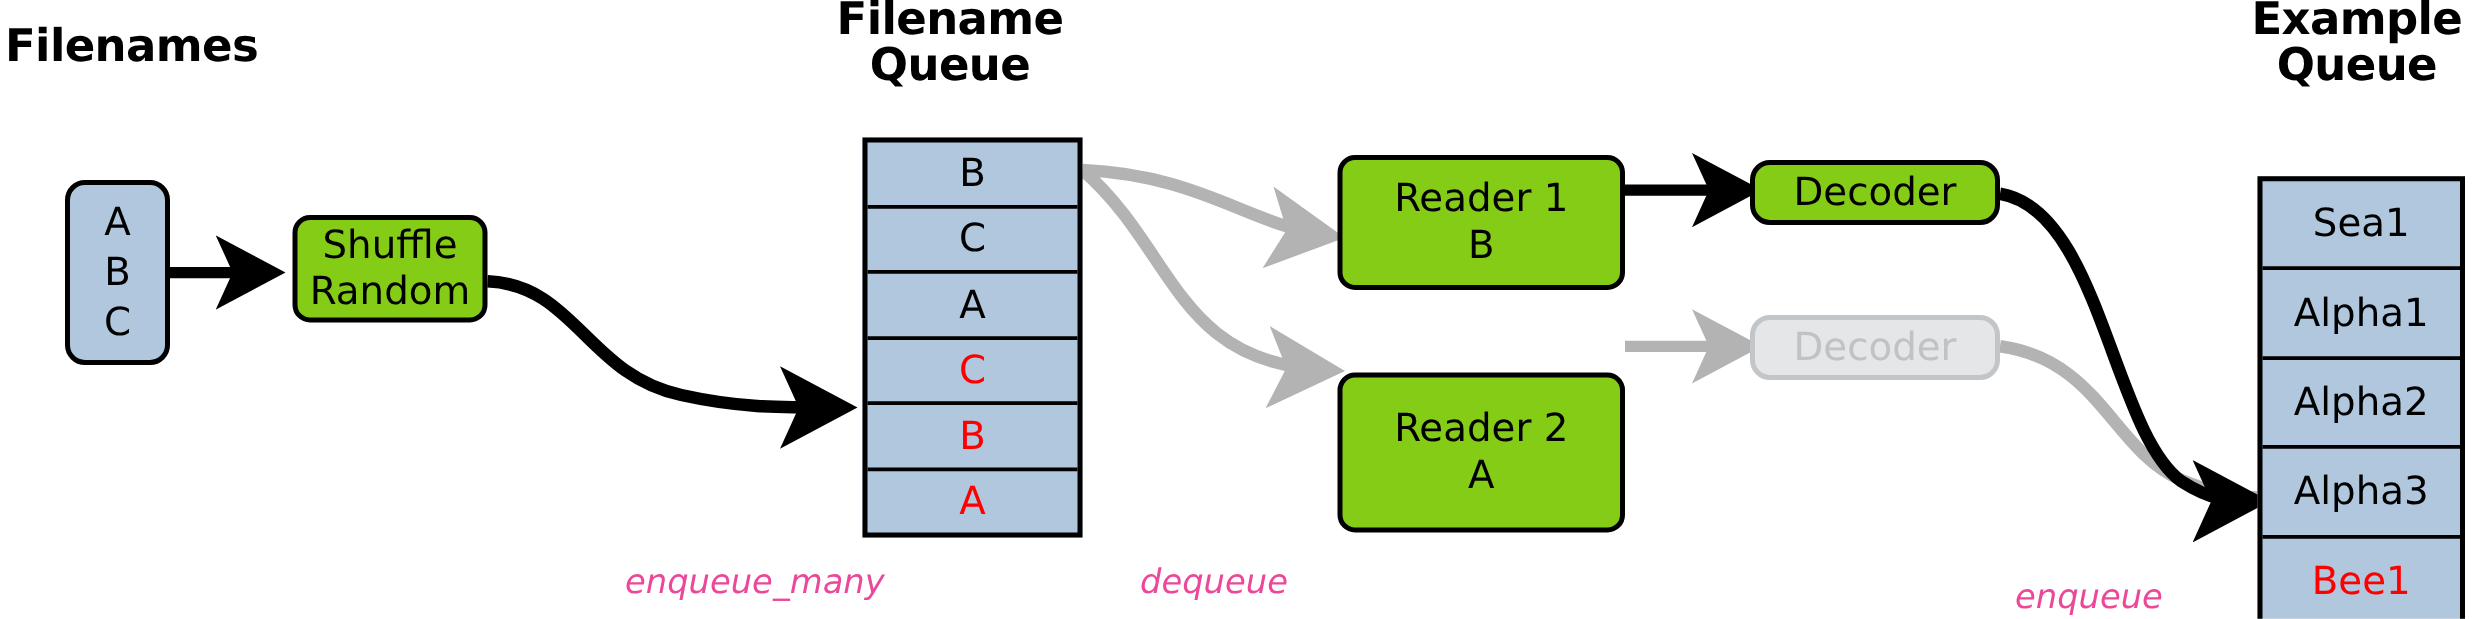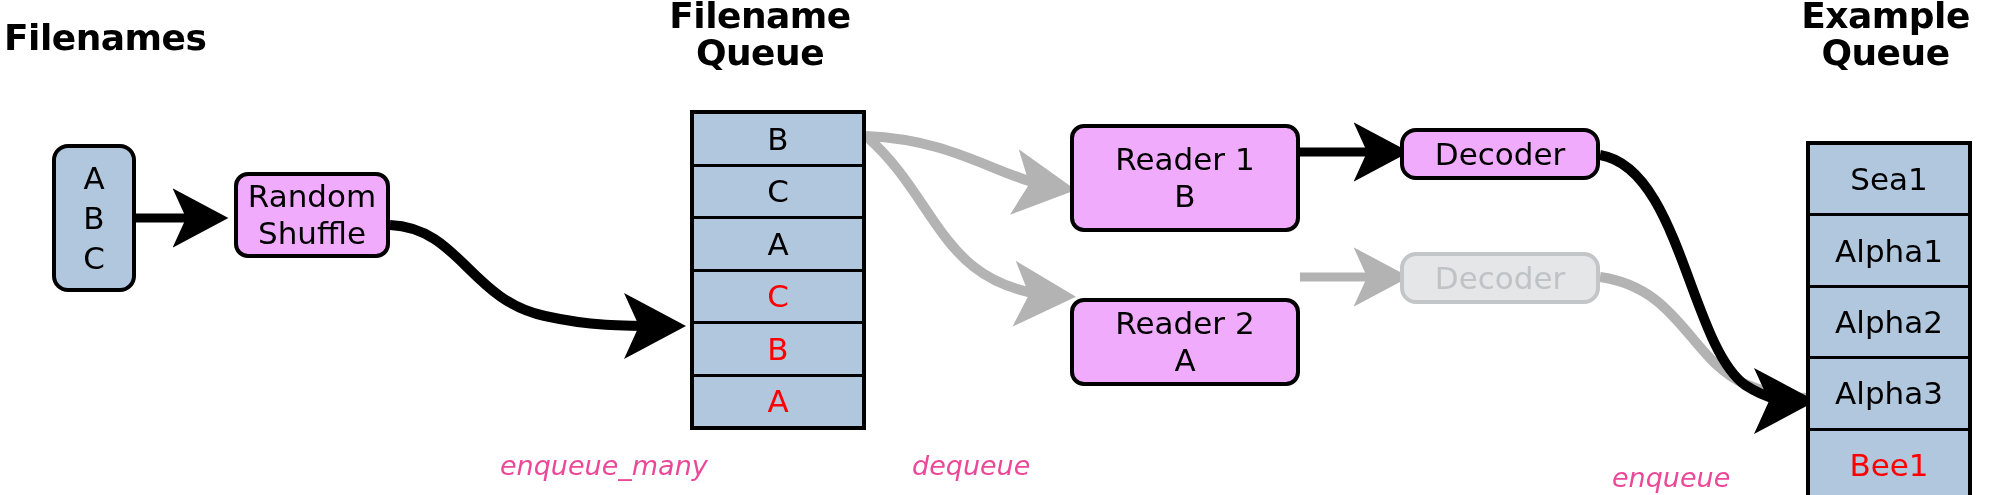--- a/index.html
+++ b/index.html
@@ -3,21 +3,21 @@
 <meta charset="utf-8">
 <style>
   html,body{margin:0;padding:0;background:#ffffff;}
   body{width:1991px;height:495px;overflow:hidden;
        font-family:"DejaVu Sans","Liberation Sans",sans-serif;}
   #stage{position:relative;width:1991px;height:495px;background:#fff;}
 
   .hdr{position:absolute;font-weight:bold;color:#000;font-size:36px;
        letter-spacing:-0.5px;line-height:1.02;white-space:pre;}
 
-  .rbox{position:absolute;background:#f0abfc;border:4px solid #000;
+  .rbox{position:absolute;background:#84cc16;border:4px solid #000;
         border-radius:14px;box-sizing:border-box;display:flex;
         flex-direction:column;align-items:center;justify-content:center;
         color:#000;font-size:31px;line-height:1.18;}
   .rbox.dim{background:#e4e6e8;border-color:#c3c6c9;color:#bfc3c6;}
 
   .qbox{position:absolute;border:4px solid #000;box-sizing:border-box;
         background:#b0c7de;display:flex;flex-direction:column;}
   .qcell{flex:1 1 0;border-bottom:3px solid #000;display:flex;
          align-items:center;justify-content:center;font-size:31px;color:#000;
          box-sizing:border-box;}
@@ -75,22 +75,22 @@
     <path d="M1600,155 C1680,168 1690,345 1745,385 C1770,401 1785,401 1800,401" stroke="#000" stroke-width="10" fill="none" marker-end="url(#ahB)"></path>
   </svg>
 
   <div class="stack" style="left:52px;top:144px;width:84px;height:148px;">
     <span>A</span>
     <span>B</span>
     <span>C</span>
   </div>
 
   <div class="rbox" style="left:234px;top:172px;width:156px;height:86px;">
+    <span>Shuffle</span>
     <span>Random</span>
-    <span>Shuffle</span>
   </div>
 
   <div class="qbox" style="left:690px;top:110px;width:176px;height:320px;">
     <div class="qcell">
         <span>B</span>
       </div>
     <div class="qcell">
         <span>C</span>
       </div>
     <div class="qcell">
@@ -105,21 +105,21 @@
     <div class="qcell red">
         <span>A</span>
       </div>
   </div>
 
   <div class="rbox" style="left:1070px;top:124px;width:230px;height:108px;">
     <span>Reader 1</span>
     <span>B</span>
   </div>
 
-  <div class="rbox" style="left:1070px;top:298px;width:230px;height:88px;">
+  <div class="rbox" style="left:1070px;top:298px;width:230px;height:128px;">
     <span>Reader 2</span>
     <span>A</span>
   </div>
 
   <div class="rbox" style="left:1400px;top:128px;width:200px;height:52px;border-radius:16px;">
     <span>Decoder</span>
   </div>
 
   <div class="rbox dim" style="left:1400px;top:252px;width:200px;height:52px;border-radius:16px;">
     <span>Decoder</span>

